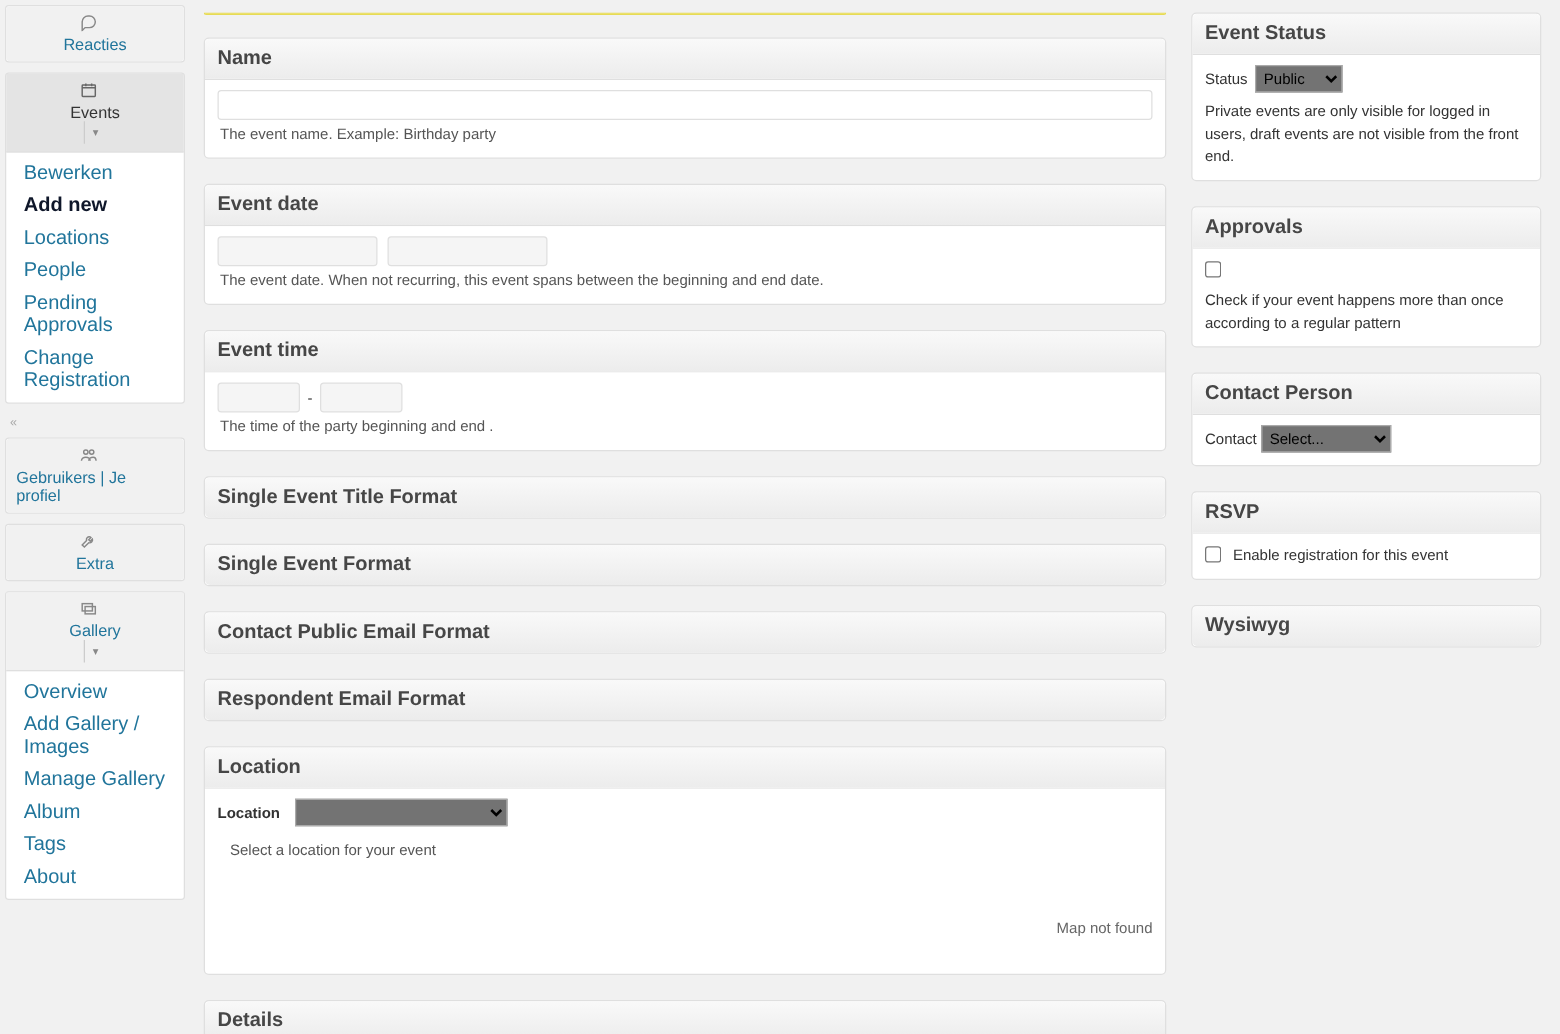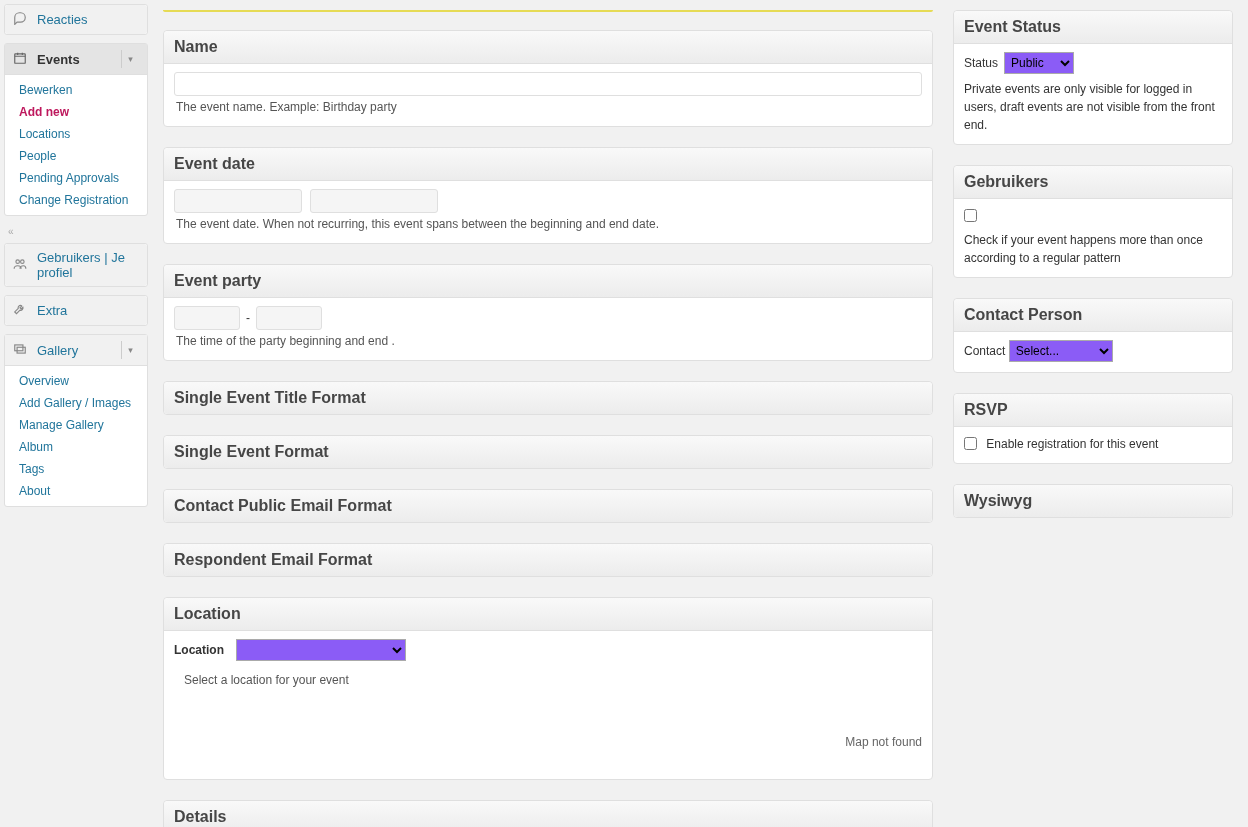--- a/index.html
+++ b/index.html
@@ -6,51 +6,51 @@
 body { font-family: "Lucida Grande", Verdana, Arial, sans-serif; font-size: 12px; background: #f1f1f1; color: #333; }
 
 .layout { display: flex; }
 .sidebar { width: 148px; flex-shrink: 0; padding: 4px 0 0 4px; }
 .content-wrap { flex: 1; display: flex; padding: 10px 15px; gap: 20px; }
 .main-col { flex: 1; min-width: 0; }
 .side-col { width: 280px; flex-shrink: 0; }
 
 
 .menu-box { border: 1px solid #dfdfdf; border-radius: 3px; margin-bottom: 8px; background: #fff; }
-.menu-head { display: flex; align-items: center; padding: 6px 8px; background: #f1f1f1; border-bottom: 1px solid #dfdfdf; color: #21759b; font-weight: normal; font-size: 13px; cursor: pointer; }
+.menu-head { display: flex; align-items: center; padding: 6px 8px; background: #f1f1f1; border-bottom: 1px solid #dfdfdf; color: #21759b; font-weight: normal; font-size: 13px; cursor: pointer; flex-direction: column; }
 .menu-head.open { background: #e4e4e4; color: #333; }
-.menu-head.open .menu-title { font-weight: bold; }
+.menu-head.open .menu-title { font-weight: normal; }
 .menu-head.single { border-bottom: none; border-radius: 3px; }
 .menu-icon { width: 18px; display: inline-block; margin-right: 6px; color: #888; }
 .menu-title { flex: 1; }
 .menu-toggle { width: 18px; height: 18px; border-left: 1px solid #ccc; display:flex; align-items:center; justify-content:center; color:#888; font-size:9px; }
 .submenu { list-style: none; padding: 4px 0; }
-.submenu li { padding: 4px 8px 4px 14px; font-size: 12px; }
+.submenu li { padding: 4px 8px 4px 14px; font-size: 16px; }
 .submenu li a { color: #21759b; text-decoration: none; }
-.submenu li.current { font-weight: bold; color: #be185d; }
+.submenu li.current { font-weight: bold; color: #0f172a; }
 .collapser { font-size: 10px; color: #aaa; padding: 2px 0 6px 4px; }
 
 
 .notice-bar { height: 2px; background: #ffe87c; border: 1px solid #e6db55; border-bottom-left-radius: 3px; border-bottom-right-radius: 3px; margin-bottom: 18px; }
 
 
 .postbox { border: 1px solid #dfdfdf; border-radius: 4px; background: #fff; margin-bottom: 20px; box-shadow: 0 1px 0 #fff inset; }
 .postbox > h3 { font-size: 16px; font-weight: bold; padding: 7px 10px; background: linear-gradient(#f9f9f9, #ececec); border-bottom: 1px solid #dfdfdf; border-top-left-radius: 4px; border-top-right-radius: 4px; color:#464646; }
 .postbox.collapsed > h3 { border-bottom: none; border-radius: 4px; }
 .postbox .inside { padding: 8px 10px 10px; }
 .helper { color: #555; font-size: 12px; padding: 4px 2px 2px; }
 
 input[type=text].wide { width: 100%; height: 24px; padding: 3px 6px; border: 1px solid #dfdfdf; border-radius: 3px; font-size: 13px; }
 .date-field, .time-field { height: 24px; border: 1px solid #dfdfdf; border-radius: 3px; background: #f5f5f5; display: inline-block; }
 .date-field { width: 128px; }
 .date-row { display:flex; gap:8px; }
 .time-field { width: 66px; }
 .time-row { display:flex; align-items:center; gap:6px; }
 
-select.sm { height: 22px; border:1px solid #aaa; background:#8b5cf6; font-size:12px; padding: 1px 2px; }
+select.sm { height: 22px; border:1px solid #aaa; background:#737373; font-size:12px; padding: 1px 2px; }
 label.inline { font-weight: bold; margin-right: 4px; }
 
 .loc-row { display:flex; align-items:center; gap:8px; margin-bottom: 8px; }
 .loc-select { width: 170px; }
 .map-area { text-align:right; color:#666; padding: 46px 0 20px; }
 
 .upload-row { display:flex; align-items:center; padding: 4px 0 8px; }
 .upload-icons { display:flex; gap:8px; margin-left: 12px; color:#888; font-size:13px; }
 .upload-icons span { cursor:pointer; }
 .editor-tabs { margin-left:auto; display:flex; }
@@ -169,21 +169,21 @@
         <div class="inside">
           <div class="date-row">
             <div class="date-field"></div>
             <div class="date-field"></div>
           </div>
           <div class="helper">The event date. When not recurring, this event spans between the beginning and end date.</div>
         </div>
       </div>
 
       <div class="postbox">
-        <h3>Event party</h3>
+        <h3>Event time</h3>
         <div class="inside">
           <div class="time-row">
             <div class="time-field"></div>
             <span>-</span>
             <div class="time-field"></div>
           </div>
           <div class="helper">The time of the party beginning and end .</div>
         </div>
       </div>
 
@@ -268,21 +268,21 @@
             <span>Status</span>
             <select class="sm status-select">
               <option>Public</option>
             </select>
             <span style="display:inline">Private events are only visible for logged in users, draft events are not visible from the front end.</span>
           </div>
         </div>
       </div>
 
       <div class="postbox">
-        <h3>Gebruikers</h3>
+        <h3>Approvals</h3>
         <div class="inside">
           <input type="checkbox" class="chk" style="">
           <div style="margin-top:6px;">Check if your event happens more than once according to a regular pattern</div>
         </div>
       </div>
 
       <div class="postbox">
         <h3>Contact Person</h3>
         <div class="inside">
           <span>Contact</span>

